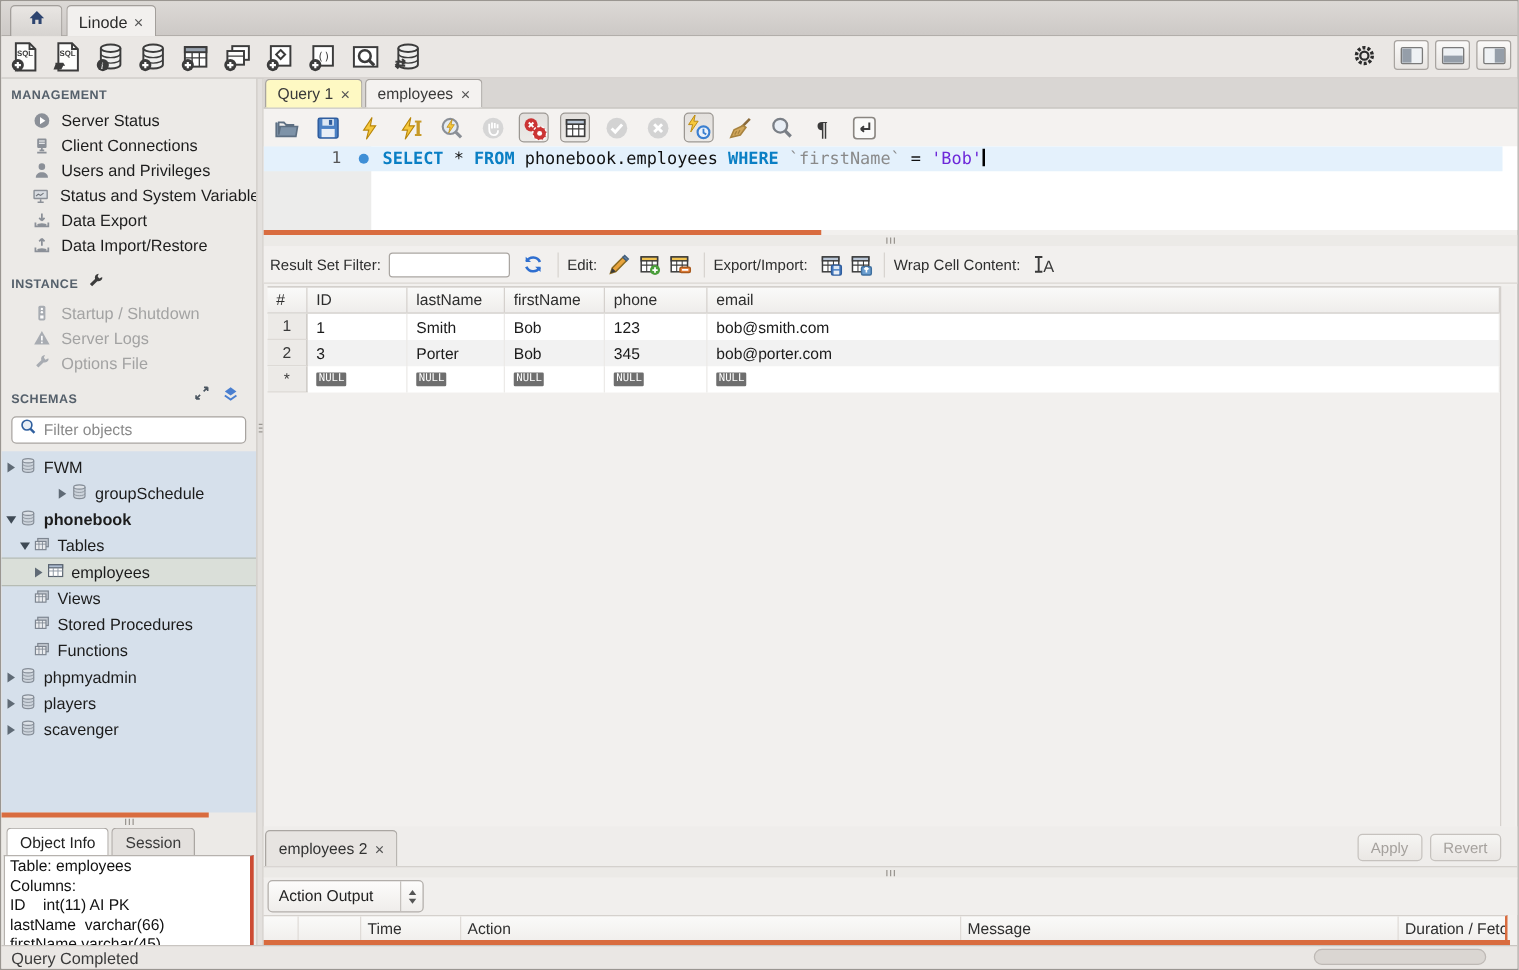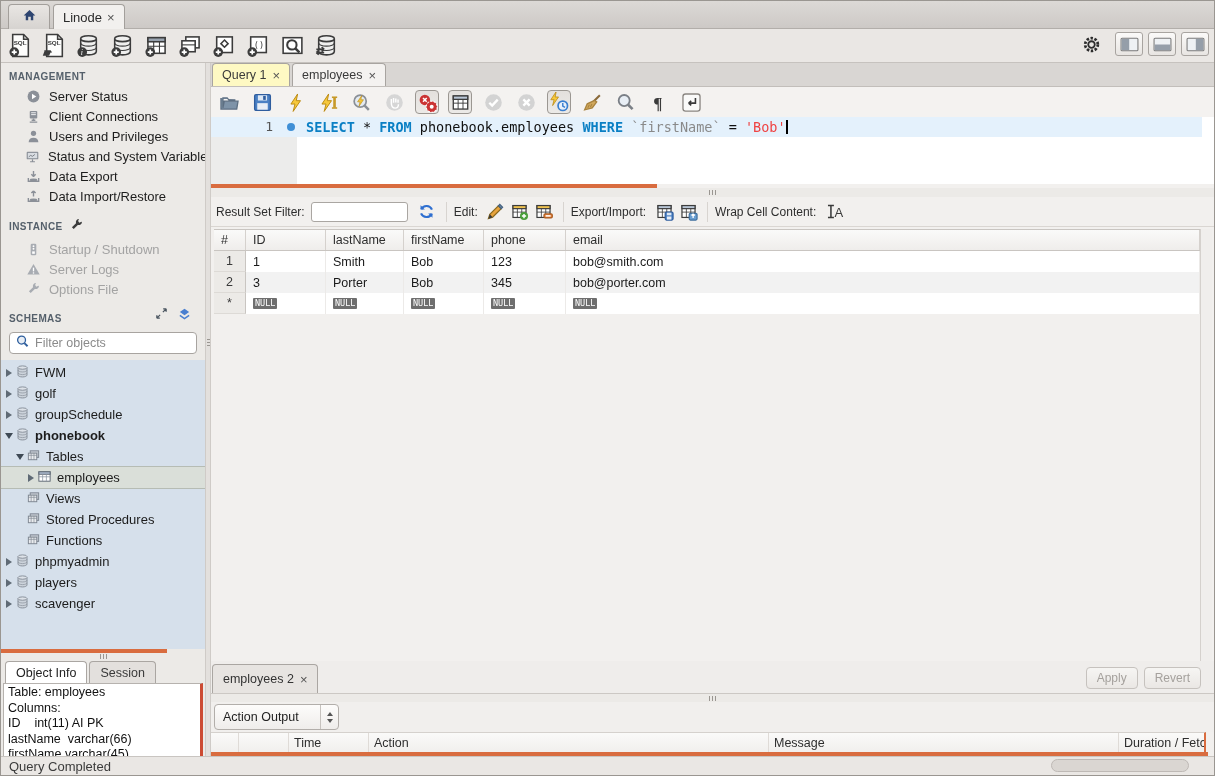--- a/index.html
+++ b/index.html
@@ -90,21 +90,21 @@
   .gutter { position:absolute; left:0; top:0; width:86px; height:67px; background:#ececeb; }
   .code-line { position:absolute; left:0; top:0; right:12px; height:20px; background:#e4f1fc; }
   .lineno { position:absolute; left:0; top:0; width:62px; height:20px; text-align:right;
             font-family:"DejaVu Sans Mono",monospace; font-size:13px; color:#555; line-height:20px; }
   .bp-dot { position:absolute; left:76px; top:6px; width:8px; height:8px; border-radius:50%; background:#3f8fd6; }
   .sql { position:absolute; left:95px; top:0; height:20px; line-height:20px;
          font-family:"DejaVu Sans Mono",monospace; font-size:13.5px; white-space:pre; }
   .tok-keyword { color:#0a7fc4; font-weight:bold; }
   .tok-plain { color:#101010; }
   .tok-identifier { color:#8a8a8a; }
-  .tok-string { color:#ef4444; }
+  .tok-string { color:#6d28d9; }
   .caret { display:inline-block; width:2px; height:14px; background:#000; vertical-align:-2px; }
 
   .editor-orange { position:absolute; left:0; top:121px; width:446px; height:4px; background:#d96c3f; }
   .h-splitter { position:absolute; left:0; right:0; height:9px; background:#eceae7;
                 display:flex; align-items:center; justify-content:center; gap:2px; }
   .h-splitter i { width:1px; height:5px; background:#9a9691; }
 
   .rs-toolbar { position:absolute; left:0; top:134px; right:0; height:30px; background:#f2f0ee;
                 border-bottom:1px solid #dad6d2; display:flex; align-items:center; padding-left:5px; font-size:12px; color:#2e2e2e; }
   .rs-toolbar .lbl { margin-right:6px; }
@@ -419,32 +419,21 @@
           <span class="tw-arrow">
             <span class="arr-c"></span>
           </span>
           <span class="ic"><svg viewBox="0 0 16 16">
               <path d="M3.2 3.8v8c0 1.1 2.1 2 4.8 2s4.8-.9 4.8-2v-8" fill="#ccd3db" stroke="#858d97"></path>
               <ellipse cx="8" cy="3.8" rx="4.8" ry="1.8" fill="#dde2e8" stroke="#858d97"></ellipse>
               <path d="M3.2 6.6c0 1 2.1 1.9 4.8 1.9s4.8-.9 4.8-1.9M3.2 9.4c0 1 2.1 1.9 4.8 1.9s4.8-.9 4.8-1.9" fill="none" stroke="#858d97" stroke-width=".7"></path>
             </svg></span>
           <span style="white-space:nowrap;">FWM</span>
         </div>
-        <div class="tree-row" style="padding-left: 2px;">
-          <span class="tw-arrow">
-            <span class="arr-c"></span>
-          </span>
-          <span class="ic"><svg viewBox="0 0 16 16">
-              <path d="M3.2 3.8v8c0 1.1 2.1 2 4.8 2s4.8-.9 4.8-2v-8" fill="#ccd3db" stroke="#858d97"></path>
-              <ellipse cx="8" cy="3.8" rx="4.8" ry="1.8" fill="#dde2e8" stroke="#858d97"></ellipse>
-              <path d="M3.2 6.6c0 1 2.1 1.9 4.8 1.9s4.8-.9 4.8-1.9M3.2 9.4c0 1 2.1 1.9 4.8 1.9s4.8-.9 4.8-1.9" fill="none" stroke="#858d97" stroke-width=".7"></path>
-            </svg></span>
-          <span style="white-space:nowrap;">golf</span>
-        </div>
-        <div class="tree-row" style="padding-left: 2px;">
+        <div class="tree-row" style="padding-left: 2px; margin-left: 41px;">
           <span class="tw-arrow">
             <span class="arr-c"></span>
           </span>
           <span class="ic"><svg viewBox="0 0 16 16">
               <path d="M3.2 3.8v8c0 1.1 2.1 2 4.8 2s4.8-.9 4.8-2v-8" fill="#ccd3db" stroke="#858d97"></path>
               <ellipse cx="8" cy="3.8" rx="4.8" ry="1.8" fill="#dde2e8" stroke="#858d97"></ellipse>
               <path d="M3.2 6.6c0 1 2.1 1.9 4.8 1.9s4.8-.9 4.8-1.9M3.2 9.4c0 1 2.1 1.9 4.8 1.9s4.8-.9 4.8-1.9" fill="none" stroke="#858d97" stroke-width=".7"></path>
             </svg></span>
           <span style="white-space:nowrap;">groupSchedule</span>
         </div>

